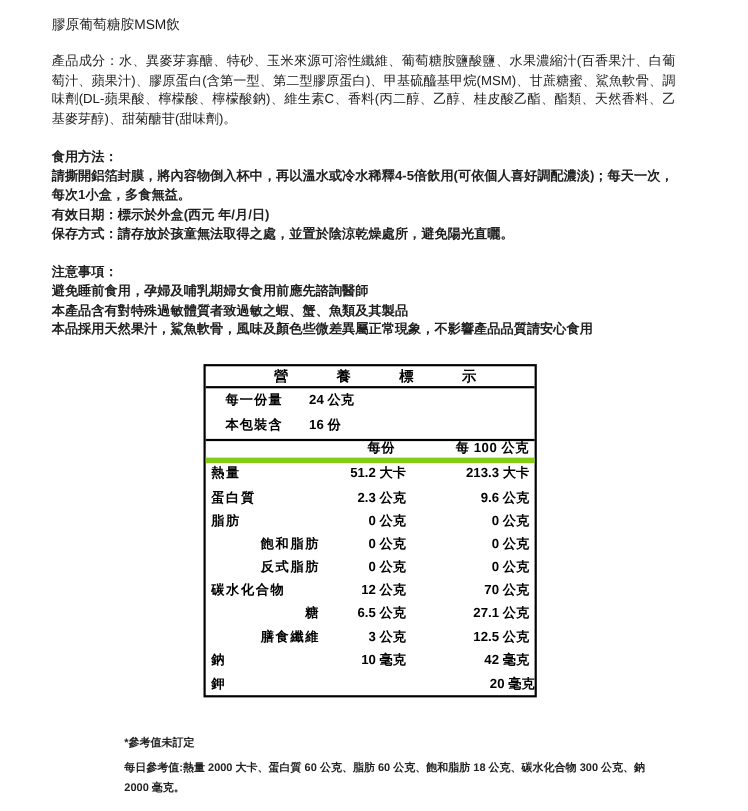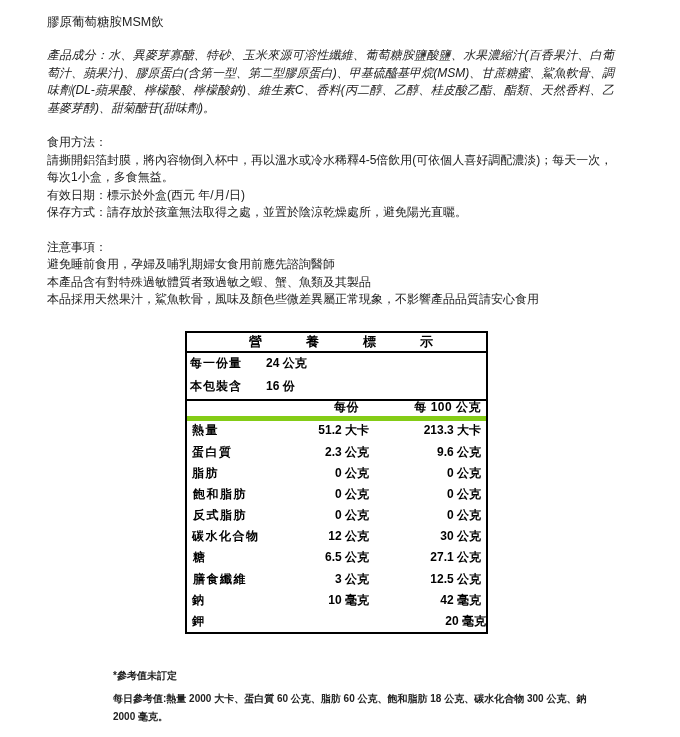--- a/index.html
+++ b/index.html
@@ -7,24 +7,24 @@
   body {
     width: 680px; height: 737px;
     font-family: "Liberation Sans", sans-serif;
     color: #212121;
     overflow: hidden;
   }
   .page { padding: 14px 20px 0 47px; font-size: 12px; line-height: 17.5px; }
 
   .doc-title { font-size: 12.5px; font-weight: normal; line-height: 17px; color: #1d1d1d; }
 
-  .ingredients { width: 567px; margin-top: 16px; text-align: justify; font-style: italic; }
+  .ingredients { width: 567px; margin-top: 16px; text-align: justify; }
 
   .block { margin-top: 17px; width: 575px; }
-  .block p { margin: 0; }
+  .block p { margin: 0; font-weight: bold; }
 
   
   .ntable {
     width: 303px;
     margin: 22px 0 0 138px;
     border: 2px solid #000;
     color: #000;
     font-weight: bold;
     font-size: 12px;
   }
@@ -35,38 +35,38 @@
   }
   .ntitle-chars {
     display: flex; justify-content: space-between;
     width: 184px; margin-left: 62px;
     font-size: 13px;
   }
   .serving-block { border-bottom: 2px solid #000; }
   .srow {
     height: 23px;
     display: flex; align-items: center;
-    padding-left: 3px;
+    padding-left: 18px;
   }
   .srow .slabel { letter-spacing: 1px; }
   .srow .sval { margin-left: 24px; }
 
   .colhead {
     height: 20px;
     border-bottom: 5px solid #84cc16;
     display: flex; align-items: center;
   }
   .c1 { flex: 1; padding-left: 5px; letter-spacing: 1.5px; }
   .c2 { width: 78px; text-align: right; }
   .c3 { width: 117px; text-align: right; padding-right: 5px; }
   .colhead .c2 { padding-right: 10px; letter-spacing: 0.5px; }
   .colhead .c3 { letter-spacing: 0.5px; }
 
   .drow { height: 21.2px; display: flex; align-items: center; }
-  .drow.indent .c1 { padding-left: 6px; }
+  .drow.indent .c1 { padding-left: 6px; text-align: right; }
 
   
   .footnote {
     margin: 19px 0 0 66px;
     width: 482px;
     font-size: 10px;
     line-height: 18.5px;
     font-weight: bold;
     color: #222;
   }
@@ -145,21 +145,21 @@
         <span class="c3">0 公克</span>
       </div>
       <div class="drow indent">
         <span class="c1">反式脂肪</span>
         <span class="c2">0 公克</span>
         <span class="c3">0 公克</span>
       </div>
       <div class="drow">
         <span class="c1">碳水化合物</span>
         <span class="c2">12 公克</span>
-        <span class="c3">30 公克</span>
+        <span class="c3">70 公克</span>
       </div>
       <div class="drow indent">
         <span class="c1">糖</span>
         <span class="c2">6.5 公克</span>
         <span class="c3">27.1 公克</span>
       </div>
       <div class="drow indent">
         <span class="c1">膳食纖維</span>
         <span class="c2">3 公克</span>
         <span class="c3">12.5 公克</span>

